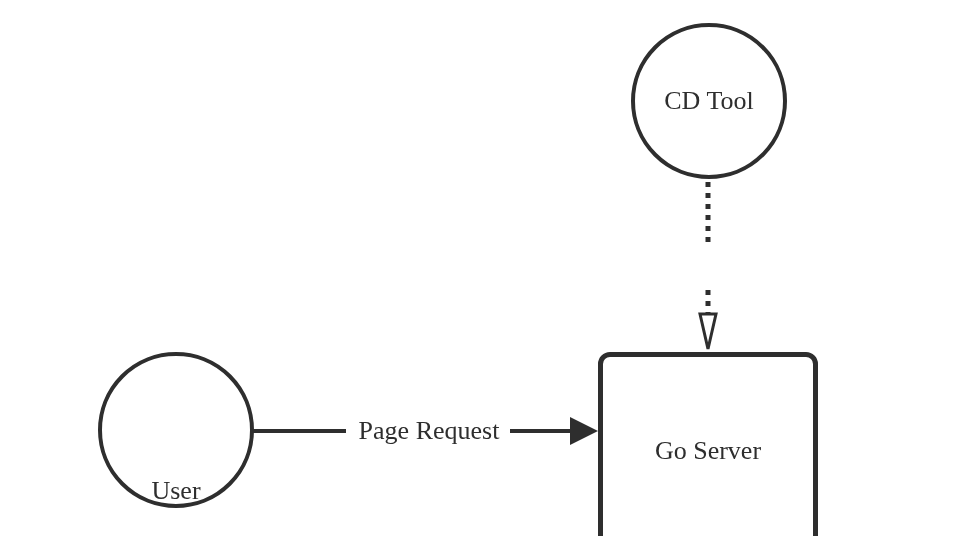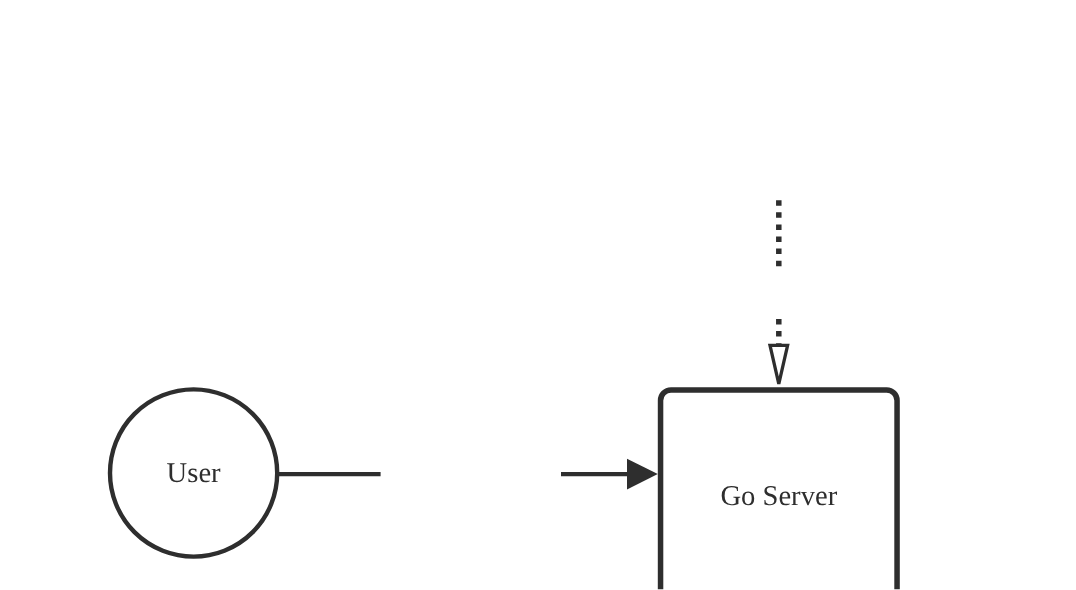--- a/index.html
+++ b/index.html
@@ -33,21 +33,21 @@
     border: 4px solid #2e2e2e;
     border-radius: 50%;
   }
   .node.rect {
     width: 220px;
     height: 197px;
     border: 5px solid #2e2e2e;
     border-radius: 12px;
   }
   #cd-tool   { left: 631px; top: 23px;  }
-  #user      { left: 98px;  top: 352px; }
+  #user      { left: 98px;  top: 352px; align-items: flex-end; }
   #go-server { left: 598px; top: 352px; }
 
   .edge-label {
     position: absolute;
     transform: translate(-50%, -50%);
     font-size: 26px;
     line-height: 1.1;
     white-space: nowrap;
     background: #ffffff;
     padding: 0 2px;
@@ -77,24 +77,28 @@
       <polygon points="700,314 716,314 708,349" fill="#ffffff" stroke="#2e2e2e" stroke-width="3" stroke-linejoin="miter"></polygon>
     </g>
 
     <g>
       <line x1="253" y1="431" x2="346" y2="431" stroke="#2e2e2e" stroke-width="4"></line>
       <line x1="510" y1="431" x2="574" y2="431" stroke="#2e2e2e" stroke-width="4"></line>
       <polygon points="570,417 570,445 598,431" fill="#2e2e2e" stroke="none"></polygon>
     </g>
   </svg>
 
+  <div class="node circle" id="cd-tool">
+    <span>CD Tool</span>
+  </div>
 
   <div class="node circle" id="user">
     <span>User</span>
   </div>
 
   <div class="node rect" id="go-server">
     <span>Go Server</span>
   </div>
 
 
+  <div class="edge-label" id="label-request">Page Request</div>
 
 </div>
 
 </body></html>

